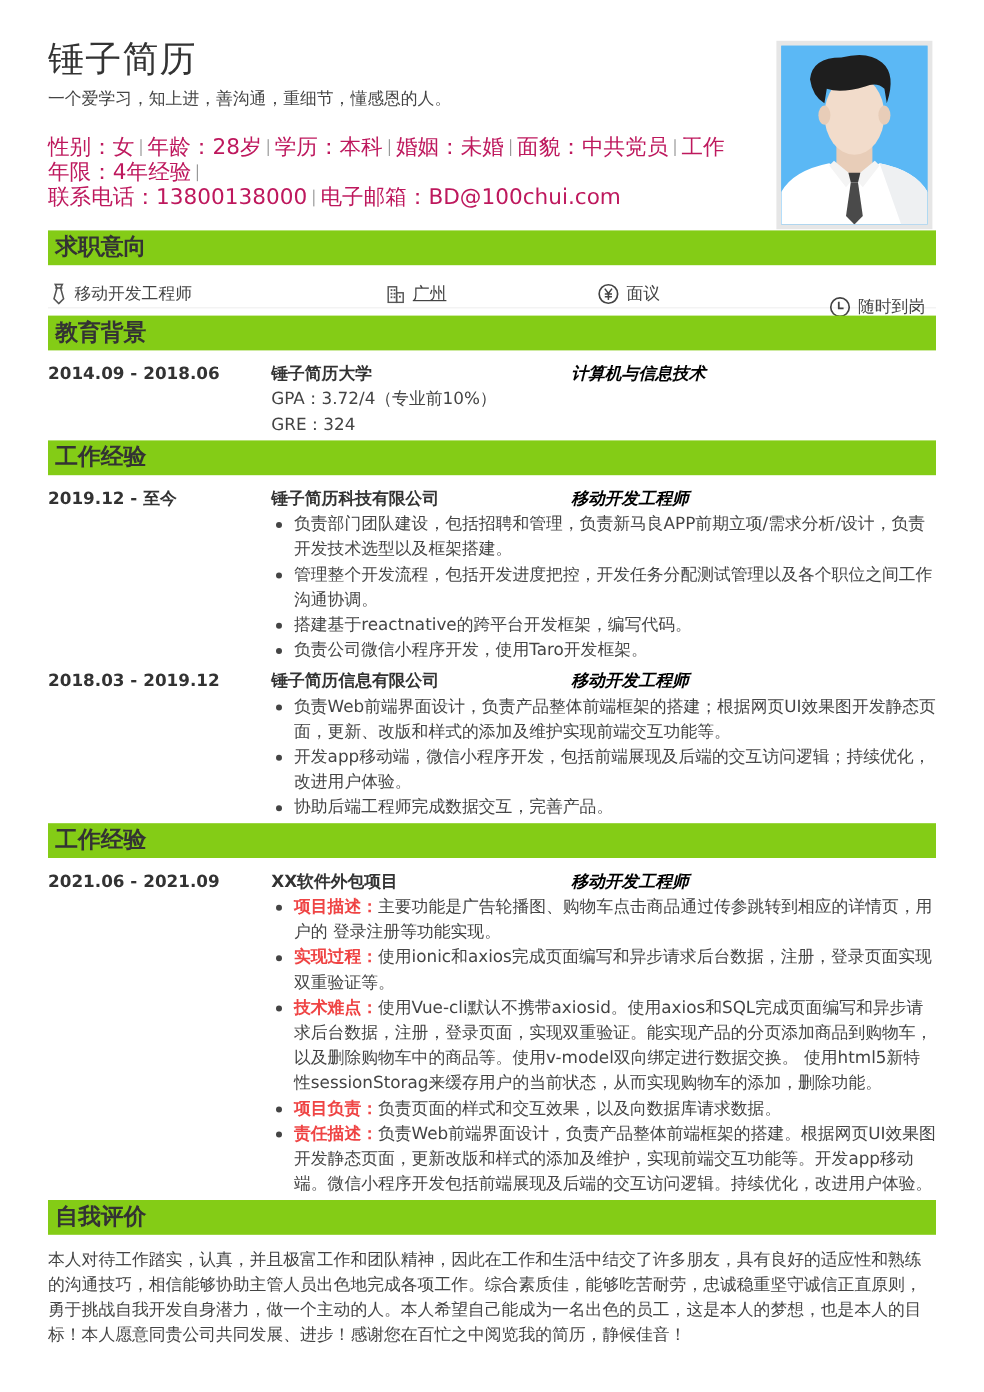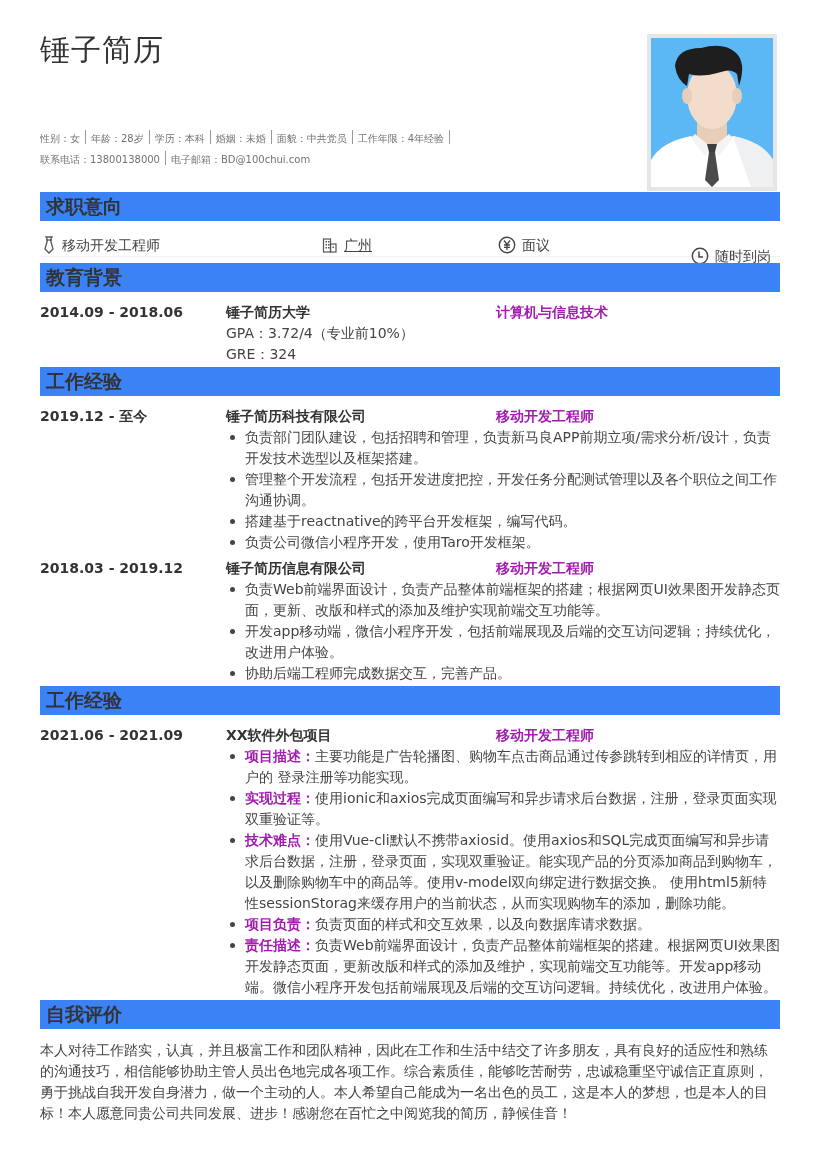--- a/index.html
+++ b/index.html
@@ -8,54 +8,55 @@
     font-family: "DejaVu Sans", "Liberation Sans", sans-serif;
     color: #333333;
     position: relative;
     overflow: hidden;
   }
   .page { position: absolute; left: 0; top: 0; width: 816px; height: 1160px; }
 
   
   .name { position: absolute; left: 40px; top: 30px; font-size: 30px; color: #333; letter-spacing: 1px; line-height: 40px; }
   .motto { position: absolute; left: 40px; top: 73px; font-size: 14px; color: #444; line-height: 20px; }
-  .info { position: absolute; left: 40px; top: 112px; width: 580px; font-size: 10px; line-height: 21px; color: #737373; margin-top: 16px; }
+  .info { position: absolute; left: 40px; top: 112px; width: 580px; font-size: 18px; line-height: 21px; color: #be185d; }
   .info .item { display: inline; }
   .info .sep { display: inline-block; width: 1px; height: 14px; background: #999; margin: 0 5px; vertical-align: -2px; }
 
   .photo { position: absolute; left: 647px; top: 34px; width: 130px; height: 157px; background: #e6e6e6; padding: 4px; }
   .photo-inner { width: 100%; height: 100%; background: #5bb8f5; position: relative; overflow: hidden; }
 
   
-  .sec-head { position: absolute; left: 40px; width: 740px; height: 29px; background: #3b82f6; }
+  .sec-head { position: absolute; left: 40px; width: 740px; height: 29px; background: #84cc16; }
   .sec-head span { position: absolute; left: 6px; top: 2px; font-size: 19px; font-weight: bold; color: #333; line-height: 25px; }
 
   .intent-row { position: absolute; top: 233px; left: 40px; width: 740px; height: 24px; font-size: 14px; color: #444; border-bottom: 1px solid #f1f1f1; }
   .intent-item { position: absolute; top: 2px; display: flex; align-items: center; gap: 6px; line-height: 20px; }
   .intent-item svg { display: block; }
 
   .row { position: absolute; left: 40px; width: 740px; font-size: 14px; line-height: 21px; color: #444; }
   .date { position: absolute; left: 0; top: 0; font-weight: bold; color: #333; }
   .org { position: absolute; left: 186px; top: 0; font-weight: bold; color: #333; }
-  .role { position: absolute; left: 456px; top: 0; font-weight: bold; color: #a21caf; }
+  .role { position: absolute; left: 436px; top: 0; font-weight: bold; color: #000000; font-style: italic; }
   .detail { position: absolute; left: 186px; top: 21px; width: 554px; }
   .detail .line { display: block; }
   ul.bullets { list-style: none; }
   ul.bullets li { position: relative; padding-left: 19px; }
   ul.bullets li::before { content: ""; position: absolute; left: 4px; top: 8px; width: 5px; height: 5px; border-radius: 50%; background: #444; }
-  .b { font-weight: bold; color: #a21caf; }
+  .b { font-weight: bold; color: #ef4444; }
 
   .self { position: absolute; left: 40px; top: 1040px; width: 740px; font-size: 14px; line-height: 21px; color: #444; }
 </style>
 </head>
 <body>
 
 <div class="page">
 
   <div class="name">锤子简历</div>
+  <div class="motto">一个爱学习，知上进，善沟通，重细节，懂感恩的人。</div>
   <div class="info">
     <span class="item">性别：女</span><span class="sep"></span><span class="item">年龄：28岁</span><span class="sep"></span><span class="item">学历：本科</span><span class="sep"></span><span class="item">婚姻：未婚</span><span class="sep"></span><span class="item">面貌：中共党员</span><span class="sep"></span><span class="item">工作年限：4年经验</span><span class="sep"></span><br>
     <span class="item">联系电话：13800138000</span><span class="sep"></span><span class="item">电子邮箱：BD@100chui.com</span>
   </div>
 
   <div class="photo">
     <div class="photo-inner">
       <svg width="122" height="149" viewBox="0 0 122 149">
         <rect width="122" height="149" fill="#5bb8f5"></rect>
 

